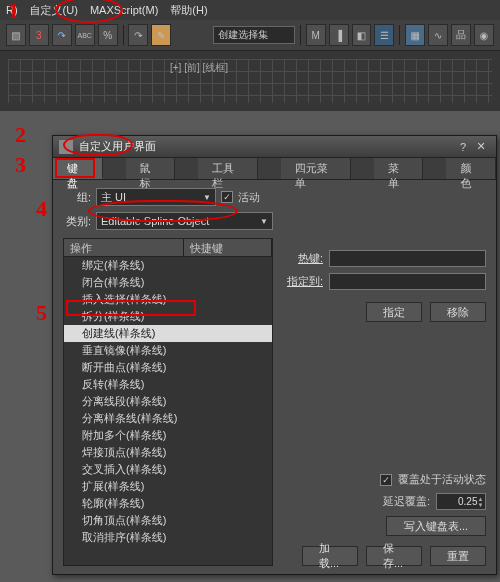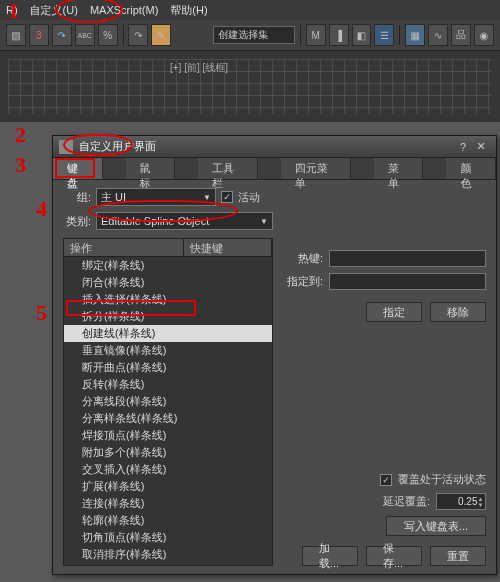--- a/index.html
+++ b/index.html
@@ -3,21 +3,21 @@
 <meta charset="utf-8">
 <style>
 * { box-sizing: border-box; margin: 0; padding: 0; }
 body { background: #5a5a5a; font-family: "Microsoft YaHei", sans-serif; font-size: 11px; color: #ccc; width: 500px; height: 582px; overflow: hidden; position: relative; }
 .main-menu { background: #3a3a3a; height: 20px; display: flex; align-items: center; padding: 0 6px; gap: 12px; color: #ddd; }
 .main-menu span { cursor: default; }
 .toolbar { background: #404040; height: 30px; display: flex; align-items: center; padding: 0 6px; gap: 3px; }
 .toolbar .tbtn { width: 22px; height: 22px; background: #505050; border: 1px solid #2a2a2a; display: flex; align-items: center; justify-content: center; color: #bbb; font-size: 10px; }
 .toolbar .tcombo { width: 90px; height: 18px; background: #2a2a2a; border: 1px solid #666; color: #ccc; padding: 0 4px; font-size: 10px; display:flex; align-items:center;margin-left:39px;}
 .toolbar .sep { width: 1px; height: 20px; background: #222; margin: 0 2px; }
-.viewport { background: #363636; height: 72px; border-top: 1px solid #222; position: relative; }
+.viewport { background: #363636; height: 61px; border-top: 1px solid #222; position: relative; }
 .vp-grid { position: absolute; inset: 8px; background-image: linear-gradient(#4d4d4d 1px, transparent 1px), linear-gradient(90deg, #4d4d4d 1px, transparent 1px); background-size: 12px 12px; }
 .vp-label { position: absolute; top: 10px; left: 170px; color: #aaa; font-size: 10px; }
 .dialog { position: absolute; left: 52px; top: 135px; width: 445px; height: 440px; background: #4b4b4b; border: 1px solid #1a1a1a; box-shadow: 2px 2px 6px rgba(0,0,0,0.5); }
 .dlg-title { height: 22px; background: linear-gradient(#5b5b5b,#3e3e3e); display: flex; align-items: center; padding: 0 6px; color: #eee; font-size: 11px; border-bottom: 1px solid #222; }
 .dlg-title .icon { width: 14px; height: 14px; background: #888; margin-right: 6px; }
 .dlg-title .spacer { flex: 1; }
 .dlg-title .wbtn { width: 18px; text-align: center; color: #ccc; cursor: default; }
 .tabs { display: flex; height: 22px; background: #3d3d3d; border-bottom: 1px solid #222; gap: 23px; }
 .tab { padding: 3px 14px; color: #ccc; border-right: 1px solid #2a2a2a; background: #494949; font-size: 11px;}
 .tab.active { background: #5f5f5f; color: #fff; border-bottom: 1px solid #5f5f5f;}
@@ -31,21 +31,21 @@
 .chk { width: 12px; height: 12px; background: #2a2a2a; border: 1px solid #888; display: inline-flex; align-items:center; justify-content:center; color:#ccc; font-size:9px;}
 .list { flex: 1; background: #343434; border: 1px solid #222; overflow: hidden; margin-top: 2px;}
 .list-head { display: flex; height: 18px; background: #4f4f4f; border-bottom: 1px solid #222; font-size: 11px;}
 .list-head > div { padding: 2px 6px; border-right: 1px solid #222; }
 .list-head .c1 { width: 120px; }
 .list-head .c2 { flex: 1; }
 .list-body { height: calc(100% - 18px); overflow-y: auto; }
 .list-item { padding: 1px 18px; color: #d6d6d6; font-size: 11px; cursor: default; white-space: nowrap;}
 .list-item.sel { background: #dcdcdc; color: #222; }
 .field-row { display: flex; align-items: center; margin-bottom: 6px; gap: 6px; }
-.field-row .flbl { width: 40px; text-align: right; color: #ddd; }
+.field-row .flbl { width: 40px; text-align: right; color: #ddd; text-decoration: underline; }
 .field-row .finput { flex: 1; height: 17px; background: #2a2a2a; border: 1px solid #777; }
 .btn { height: 20px; background: #555; border: 1px solid #2a2a2a; color: #ddd; font-size: 11px; padding: 0 16px; display:flex; align-items:center; justify-content:center; cursor: default;}
 .btn-row { display: flex; gap: 8px; justify-content: flex-end; margin-top: 6px;}
 .bottom-area { margin-top: auto; }
 .spinner { width: 50px; height: 17px; background: #2a2a2a; border: 1px solid #777; color: #ddd; font-size: 10px; display: flex; align-items: center; padding: 0 21px; justify-content: space-between;}
 .spinner .spbtns { display:flex; flex-direction:column; font-size:6px; line-height:6px; color:#aaa;}
 .annot { position: absolute; color: #e00000; font-family: "Comic Sans MS", cursive; font-size: 22px; font-weight: bold; pointer-events: none; }
 .red-circle { position: absolute; border: 2px solid #e00000; border-radius: 50%; pointer-events: none; }
 .red-box { position: absolute; border: 2px solid #e00000; pointer-events: none; }
 .red-oval { position: absolute; border: 2px solid #e00000; border-radius: 50% / 60%; pointer-events: none; }
@@ -135,25 +135,24 @@
             <div class="list-item">绑定(样条线)</div>
             <div class="list-item">闭合(样条线)</div>
             <div class="list-item">插入选择(样条线)</div>
             <div class="list-item">拆分(样条线)</div>
             <div class="list-item sel">创建线(样条线)</div>
             <div class="list-item">垂直镜像(样条线)</div>
             <div class="list-item">断开曲点(样条线)</div>
             <div class="list-item">反转(样条线)</div>
             <div class="list-item">分离线段(样条线)</div>
             <div class="list-item">分离样条线(样条线)</div>
+            <div class="list-item">附加多个(样条线)</div>
             <div class="list-item">焊接顶点(样条线)</div>
-            <div class="list-item">附加多个(样条线)</div>
             <div class="list-item">交叉插入(样条线)</div>
             <div class="list-item">扩展(样条线)</div>
-            <div class="list-item">连接(样条线)</div>
             <div class="list-item">轮廓(样条线)</div>
             <div class="list-item">切角顶点(样条线)</div>
             <div class="list-item">取消排序(样条线)</div>
           </div>
       </div>
     </div>
     <div class="right-col">
       <div class="field-row">
         <div class="flbl">热键:</div>
         <div class="finput"></div>

